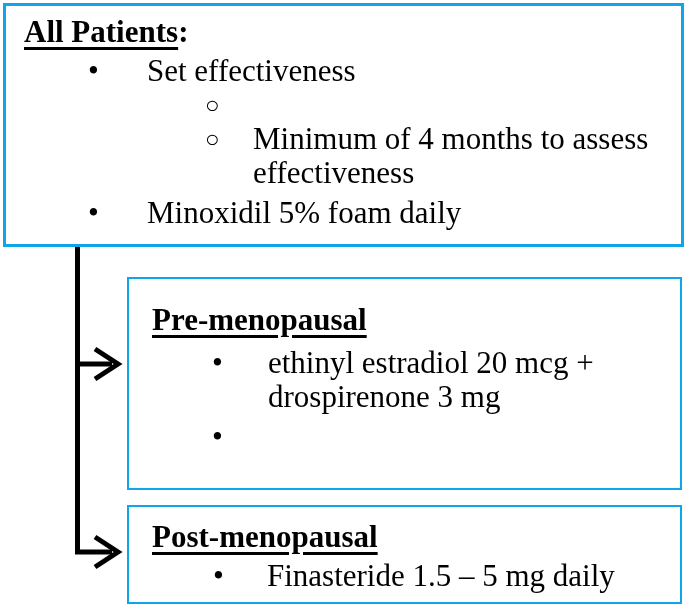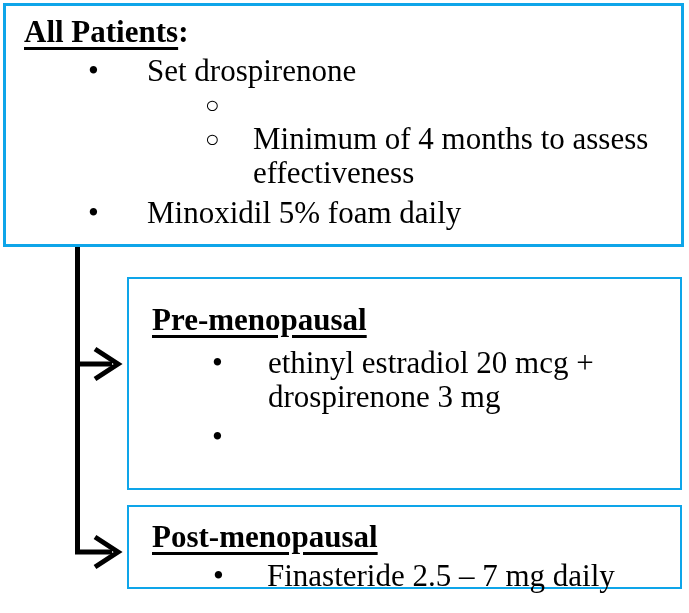--- a/index.html
+++ b/index.html
@@ -14,21 +14,21 @@
   }
   .connector { position: absolute; left: 0; top: 0; }
   .box {
     position: absolute;
     box-sizing: border-box;
     background: #ffffff;
     border: 3px solid #0ea5e9;
   }
   #box-all { left: 3px;   top: 3px;   width: 681px; height: 244px; padding-top: 9px; }
   #box-pre  { left: 127px; top: 277px; width: 555px; height: 213px; border-width: 2px; padding-top: 24px; }
-  #box-post { left: 127px; top: 505px; width: 555px; height: 84px;  border-width: 2px; padding-top: 13px; }
+  #box-post { left: 127px; top: 505px; width: 555px; height: 99px;  border-width: 2px; padding-top: 13px; }
 
   .title {
     margin: 0;
     font-size: 31px;
     font-weight: bold;
     line-height: 34px;
     white-space: nowrap;
   }
   #box-all .title  { margin-left: 18px; }
   #box-pre .title,
@@ -73,21 +73,21 @@
     <path d="M77.5 364 L112 364" fill="none" stroke="#000000" stroke-width="5"></path>
     <path d="M95 349 L118 364 L95 379" fill="none" stroke="#000000" stroke-width="5" stroke-linejoin="miter"></path>
     <path d="M95 537 L118 552 L95 567" fill="none" stroke="#000000" stroke-width="5" stroke-linejoin="miter"></path>
   </svg>
 
   <section class="box" id="box-all">
     <h2 class="title"><span class="u">All Patients</span><span>:</span></h2>
     <ul class="items">
       <li class="item l1">
         <span class="marker">•</span>
-        <span class="txt">Set drospirenone</span>
+        <span class="txt">Set effectiveness</span>
       </li>
       <li class="item l2">
         <span class="marker">○</span>
       </li>
       <li class="item l2">
         <span class="marker">○</span>
         <span class="txt">Minimum of 4 months to assess
 effectiveness</span>
       </li>
       <li class="item l1 gap">
@@ -109,18 +109,18 @@
         <span class="marker">•</span>
       </li>
     </ul>
   </section>
 
   <section class="box" id="box-post">
     <h2 class="title"><span class="u">Post-menopausal</span></h2>
     <ul class="items">
       <li class="item l1">
         <span class="marker">•</span>
-        <span class="txt">Finasteride 2.5 – 7 mg daily</span>
+        <span class="txt">Finasteride 1.5 – 5 mg daily</span>
       </li>
     </ul>
   </section>
 
 </div>
 
 </body></html>

